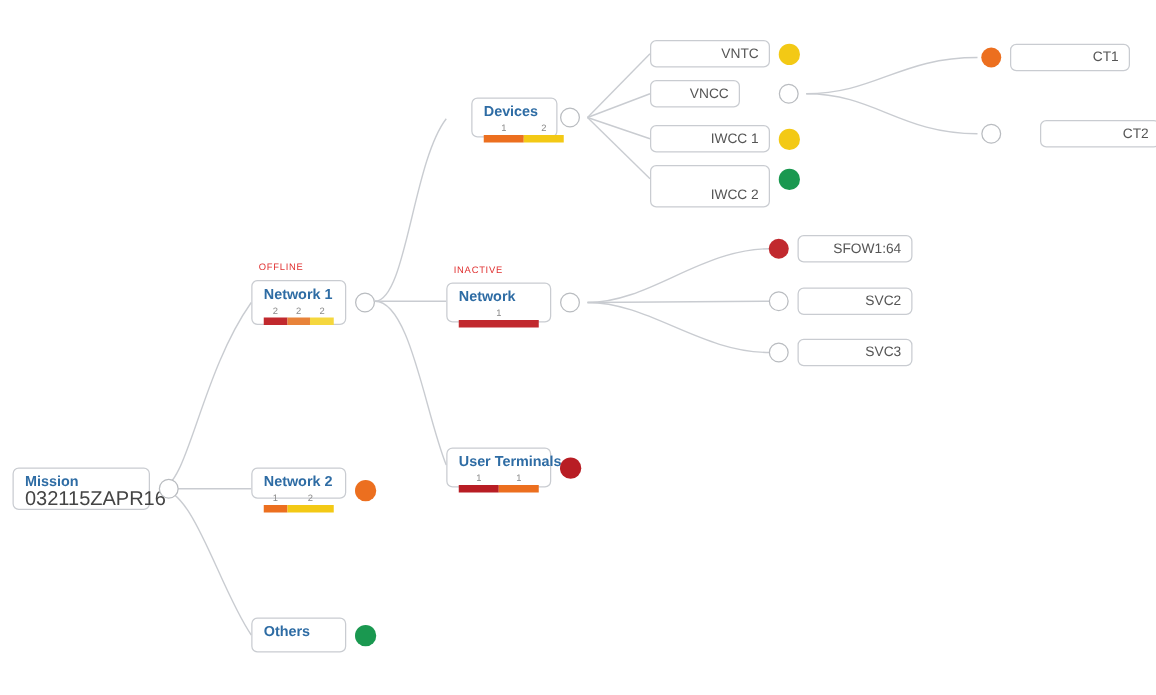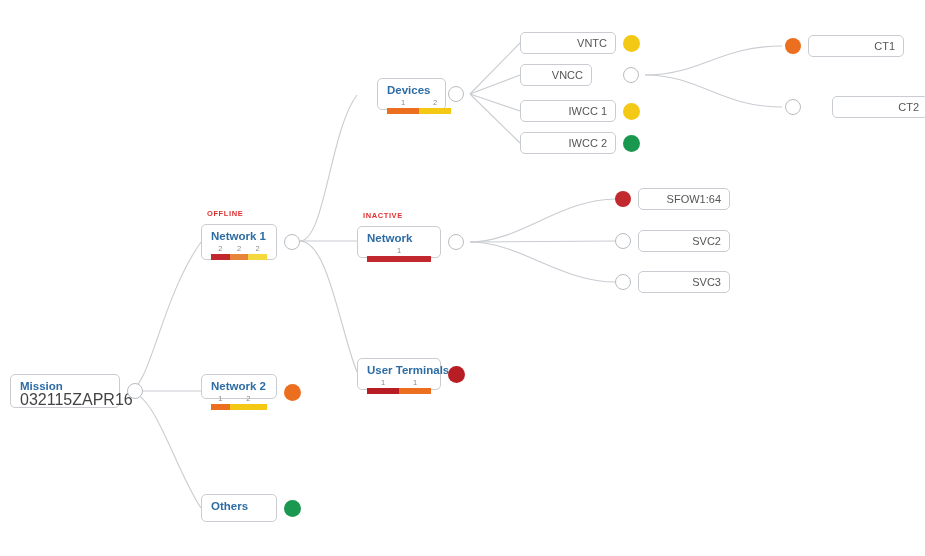--- a/index.html
+++ b/index.html
@@ -51,21 +51,21 @@
     font-weight: normal;
     font-size: 11px;
     text-align: right;
   }
 
   
   .status-label {
     position: absolute;
     color: #e03131;
     font-size: 7.5px;
-    font-weight: bold;
+    font-weight: normal;
     letter-spacing: 0.6px;
     white-space: nowrap;
   }
 
   
   .counts {
     display: flex;
     height: 10px;
     align-items: flex-end;
   }
@@ -205,21 +205,21 @@
       </div>
       <div class="dot" style="width: 17px; height: 17px; background: rgb(243, 201, 21); left: 623px; top: 34.5px;"></div>
       <div class="node leaf" style="left: 520px; top: 64px; width: 72px; height: 22px; padding: 3px 8px;">
         <div class="node-title">VNCC</div>
       </div>
       <div class="hub" style="width: 16px; height: 16px; left: 623px; top: 67px;"></div>
       <div class="node leaf" style="left: 520px; top: 100px; width: 96px; height: 22px; padding: 3px 8px;">
         <div class="node-title">IWCC 1</div>
       </div>
       <div class="dot" style="width: 17px; height: 17px; background: rgb(243, 201, 21); left: 623px; top: 102.5px;"></div>
-      <div class="node leaf" style="left: 520px; top: 132px; width: 96px; height: 22px; padding: 3px 8px;">
+      <div class="node leaf" style="left: 520px; top: 132px; width: 96px; height: 22px; padding: 16px 8px;">
         <div class="node-title">IWCC 2</div>
       </div>
       <div class="dot" style="width: 17px; height: 17px; background: rgb(26, 152, 80); left: 623px; top: 134.5px;"></div>
       <div class="node leaf" style="left: 808px; top: 35px; width: 96px; height: 22px; padding: 3px 8px;">
         <div class="node-title">CT1</div>
       </div>
       <div class="dot" style="width: 16px; height: 16px; background: rgb(236, 111, 31); left: 785px; top: 38px;"></div>
       <div class="node leaf" style="left: 808px; top: 96px; width: 96px; height: 22px; padding: 3px 8px; margin-left: 24px;">
         <div class="node-title">CT2</div>
       </div>

